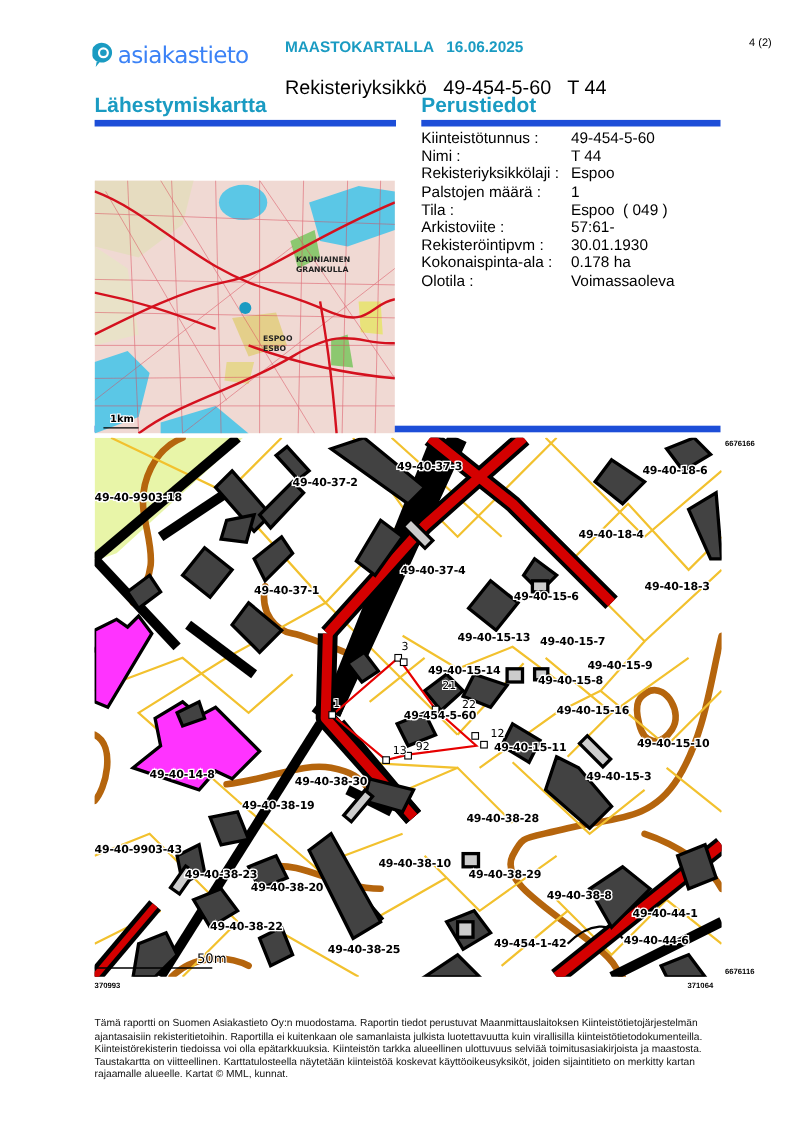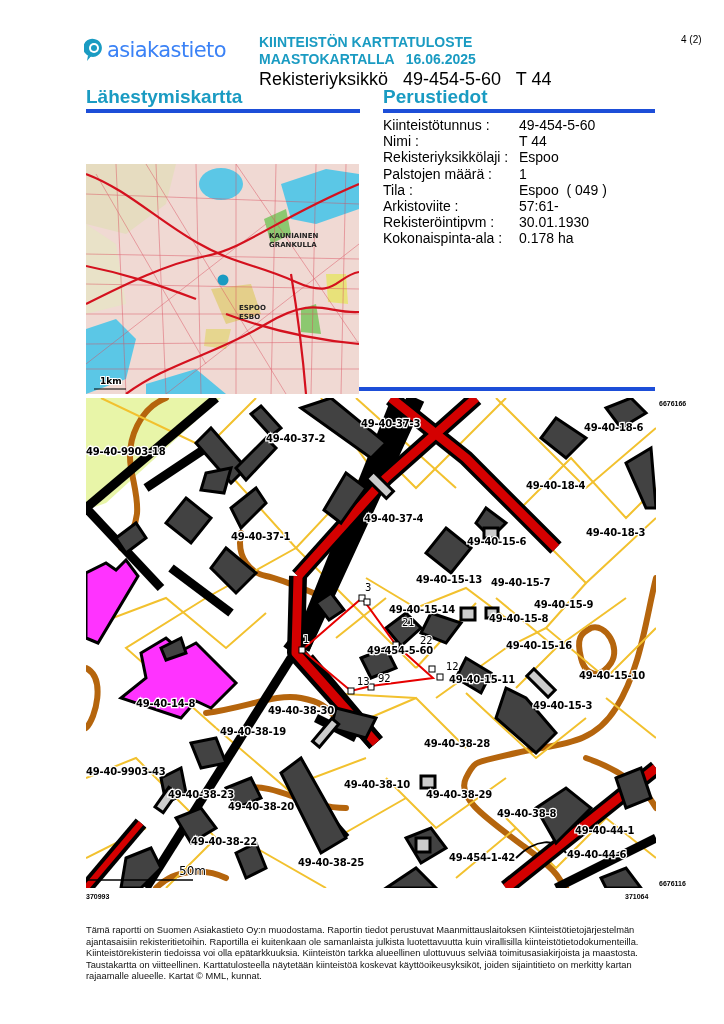--- a/index.html
+++ b/index.html
@@ -6,21 +6,21 @@
   html, body { width: 724px; height: 1024px; background: #ffffff; overflow: hidden; }
   body { position: relative; font-family: "Liberation Sans", sans-serif; color: #000; }
 
   .logo { position: absolute; left: 84px; top: 38px; display: flex; align-items: center; gap: 3px; }
   .logo-text { font-family: "DejaVu Sans", sans-serif; font-size: 21px; font-weight: 400; color: #3b82f6; letter-spacing: -0.6px; }
 
   .report-title { position: absolute; left: 259px; top: 34px; color: #1a9bc2; font-weight: 700; font-size: 14px; line-height: 17px; }
   .report-sub { position: absolute; left: 259px; top: 69px; font-size: 18px; color: #000; white-space: pre; }
   .page-num { position: absolute; left: 681px; top: 34px; font-size: 10px; }
 
-  .section-h { position: absolute; color: #1a9bc2; font-weight: 700; font-size: 19px; border-bottom: 4px solid #1d4ed8; padding-bottom: 1px; }
+  .section-h { position: absolute; color: #1a9bc2; font-weight: 700; font-size: 19px; border-bottom: 6px solid #1d4ed8; padding-bottom: 1px; }
   .h-approach { left: 86px; top: 86px; width: 274px; }
   .h-basic { left: 383px; top: 86px; width: 272px; }
   .h-terrain { left: 86px; top: 364px; width: 569px; }
 
   .approach-map { position: absolute; left: 86px; top: 120px; width: 273px; height: 230px; margin-top: 44px; }
 
   .info-table { position: absolute; left: 383px; top: 117px; font-size: 14px; line-height: 16.2px; }
   .info-row { display: flex; }
   .info-label { width: 136px; }
   .info-value { white-space: pre; }
@@ -43,21 +43,20 @@
 <div class="logo">
   <svg width="20" height="24" viewBox="0 0 20 24">
     <path d="M10 1 A9 9 0 1 1 4 17.5 L3 23 L6.5 18.7 A9 9 0 0 1 10 1 Z" fill="#1a9bc2"></path>
     <circle cx="10" cy="10" r="5" fill="#fff"></circle>
     <circle cx="10" cy="10" r="3" fill="#1a9bc2"></circle>
   </svg>
   <span class="logo-text">asiakastieto</span>
 </div>
 
 <div class="report-title">
-  <div>KIINTEISTÖN KARTTATULOSTE</div>
   <div style="white-space:pre">MAASTOKARTALLA   16.06.2025</div>
 </div>
 <div class="report-sub">Rekisteriyksikkö   49-454-5-60   T 44</div>
 <div class="page-num">4 (2)</div>
 
 <div class="section-h h-approach">Lähestymiskartta</div>
 <div class="section-h h-basic">Perustiedot</div>
 <div class="section-h h-terrain">Kiinteistö maastokartalla</div>
 
 <div class="approach-map">
@@ -130,20 +129,24 @@
       <span class="info-label">Arkistoviite :</span>
       <span class="info-value">57:61-</span>
     </div>
   <div class="info-row">
       <span class="info-label">Rekisteröintipvm :</span>
       <span class="info-value">30.01.1930</span>
     </div>
   <div class="info-row">
       <span class="info-label">Kokonaispinta-ala :</span>
       <span class="info-value">0.178 ha</span>
+    </div>
+  <div class="info-row">
+      <span class="info-label">Olotila :</span>
+      <span class="info-value">Voimassaoleva</span>
     </div>
 </div>
 
 <div class="terrain-map">
   <svg width="570" height="490" viewBox="0 0 570 490">
     <rect width="570" height="490" fill="#ffffff"></rect>
 
     <path d="M0 0 L135 0 L20 105 L0 112 Z" fill="#e8f5a8"></path>
 
     <g stroke="#b5650d" stroke-width="6" fill="none" stroke-linecap="round">

